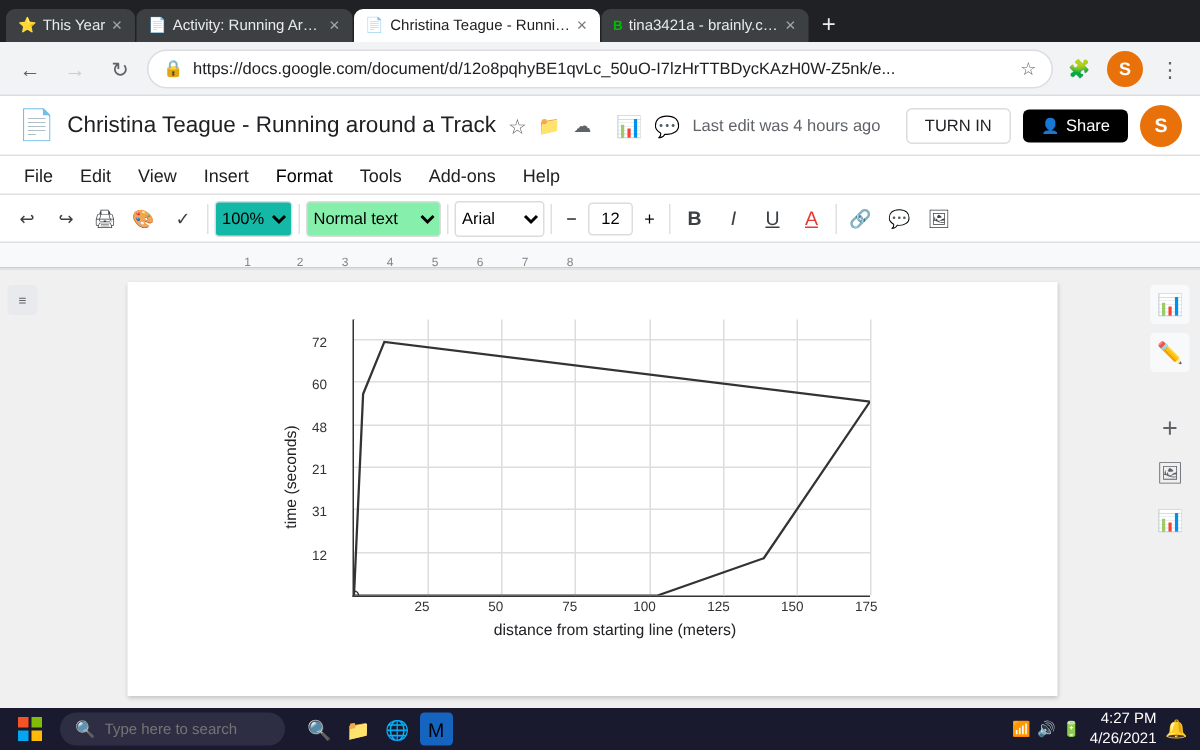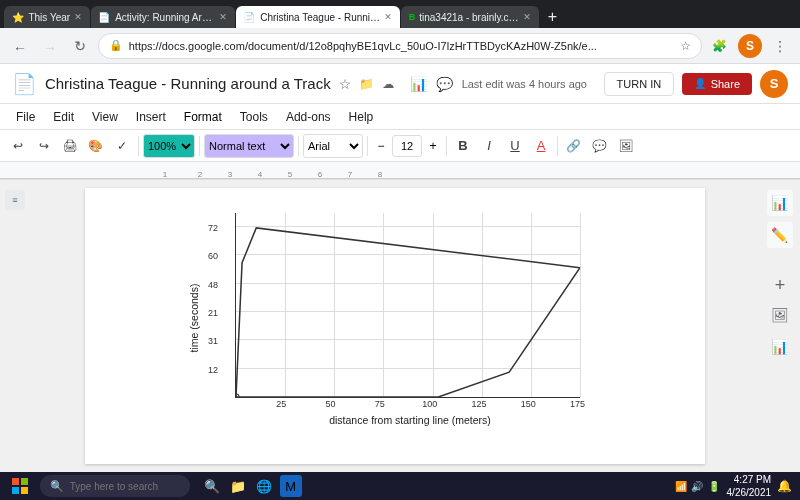--- a/index.html
+++ b/index.html
@@ -57,21 +57,21 @@
     <span style="color:#5f6368; font-size:12px; cursor:pointer;">📁</span>
     <span style="color:#5f6368; font-size:12px;">☁</span>
   </div>
   <div style="display:flex; align-items:center; gap:8px;">
     <span style="color:#5f6368; font-size:14px; cursor:pointer;">📊</span>
     <span style="color:#5f6368; font-size:14px; cursor:pointer;">💬</span>
     <span style="font-size:11px; color:#5f6368;">Last edit was 4 hours ago</span>
   </div>
   <div style="display:flex; align-items:center; gap:8px;">
     <button style="border:1px solid #dadce0; background:#fff; color:#202124; font-size:11px; padding:5px 12px; border-radius:4px; cursor:pointer;">TURN IN</button>
-    <button style="background:#b91c1c; color:#fff; font-size:11px; padding:5px 12px; border-radius:4px; border:none; cursor:pointer; display:flex; align-items:center; gap:4px;">
+    <button style="background:#000000; color:#fff; font-size:11px; padding:5px 12px; border-radius:4px; border:none; cursor:pointer; display:flex; align-items:center; gap:4px;">
       <span style="font-size:10px;">👤</span>
       <span>Share</span>
     </button>
     <div style="width:28px; height:28px; border-radius:50%; background:#e8710a; display:flex; align-items:center; justify-content:center; color:#fff; font-size:13px; font-weight:bold; cursor:pointer;">S</div>
   </div>
 </div>
 
 <div style="display:flex; align-items:center; height:26px; padding:0 8px; gap:2px; border-bottom:1px solid #e0e0e0; background:#fff;">
   <span style="font-size:12px; color:#202124; padding:3px 8px; cursor:pointer; border-radius:3px;">File</span>
   <span style="font-size:12px; color:#202124; padding:3px 8px; cursor:pointer; border-radius:3px;">Edit</span>
@@ -87,21 +87,21 @@
   <button style="height:24px; min-width:24px; border:none; background:transparent; cursor:pointer; border-radius:3px; font-size:12px; color:#3c4043;">↩</button>
   <button style="height:24px; min-width:24px; border:none; background:transparent; cursor:pointer; border-radius:3px; font-size:12px; color:#3c4043;">↪</button>
   <button style="height:24px; min-width:24px; border:none; background:transparent; cursor:pointer; border-radius:3px; font-size:12px; color:#3c4043;">🖨</button>
   <button style="height:24px; min-width:24px; border:none; background:transparent; cursor:pointer; border-radius:3px; font-size:12px; color:#3c4043;">🎨</button>
   <button style="height:24px; min-width:24px; border:none; background:transparent; cursor:pointer; border-radius:3px; font-size:12px; color:#3c4043;">✓</button>
   <div style="width:1px; height:20px; background:#e0e0e0; margin:0 2px;"></div>
   <select style="height:24px; border:1px solid #dadce0; border-radius:3px; font-size:11px; width:52px; background:#14b8a6;">
     <option>100%</option>
   </select>
   <div style="width:1px; height:20px; background:#e0e0e0; margin:0 2px;"></div>
-  <select style="height:24px; border:1px solid #dadce0; border-radius:3px; font-size:11px; width:90px; background:#c4b5fd;">
+  <select style="height:24px; border:1px solid #dadce0; border-radius:3px; font-size:11px; width:90px; background:#86efac;">
     <option>Normal text</option>
   </select>
   <div style="width:1px; height:20px; background:#e0e0e0; margin:0 2px;"></div>
   <select style="height:24px; border:1px solid #dadce0; border-radius:3px; font-size:11px; width:60px; background:#fff;">
     <option>Arial</option>
   </select>
   <div style="width:1px; height:20px; background:#e0e0e0; margin:0 2px;"></div>
   <button style="height:24px; min-width:18px; border:none; background:transparent; cursor:pointer; font-size:12px;">−</button>
   <input type="text" value="12" style="width: 30px; height: 22px; border: 1px solid rgb(218, 220, 224); text-align: center; font-size: 11px; border-radius: 3px;">
   <button style="height:24px; min-width:18px; border:none; background:transparent; cursor:pointer; font-size:12px;">+</button>

